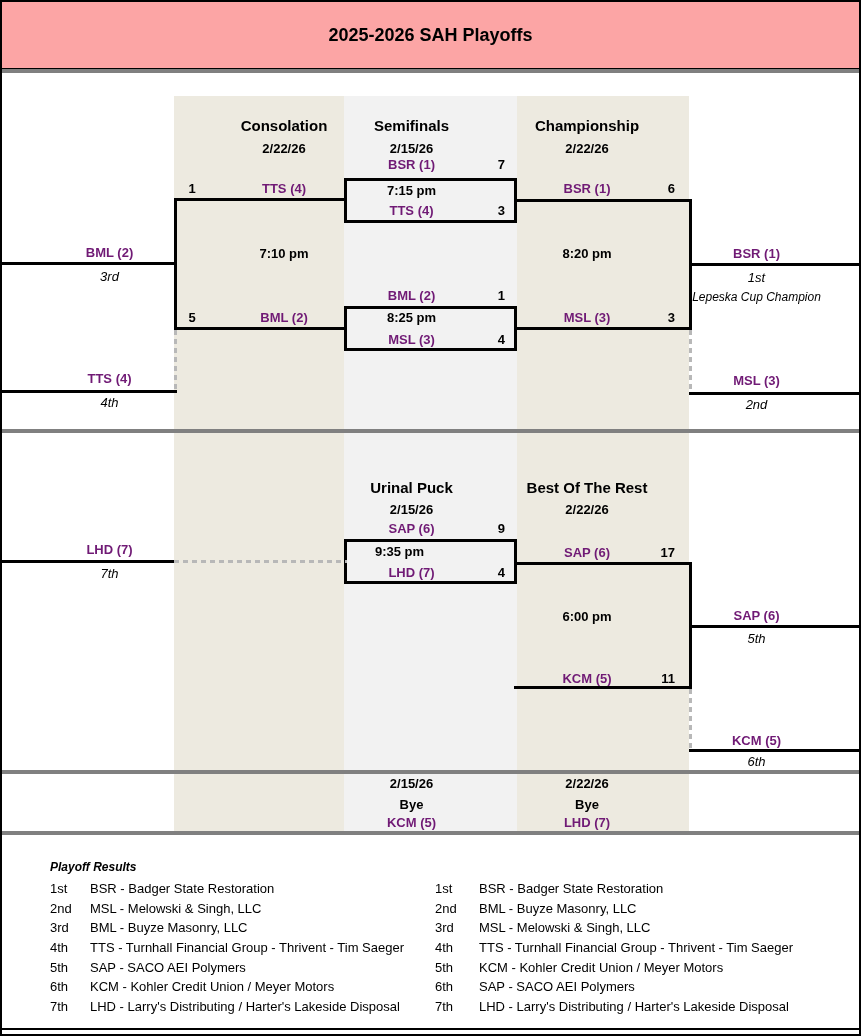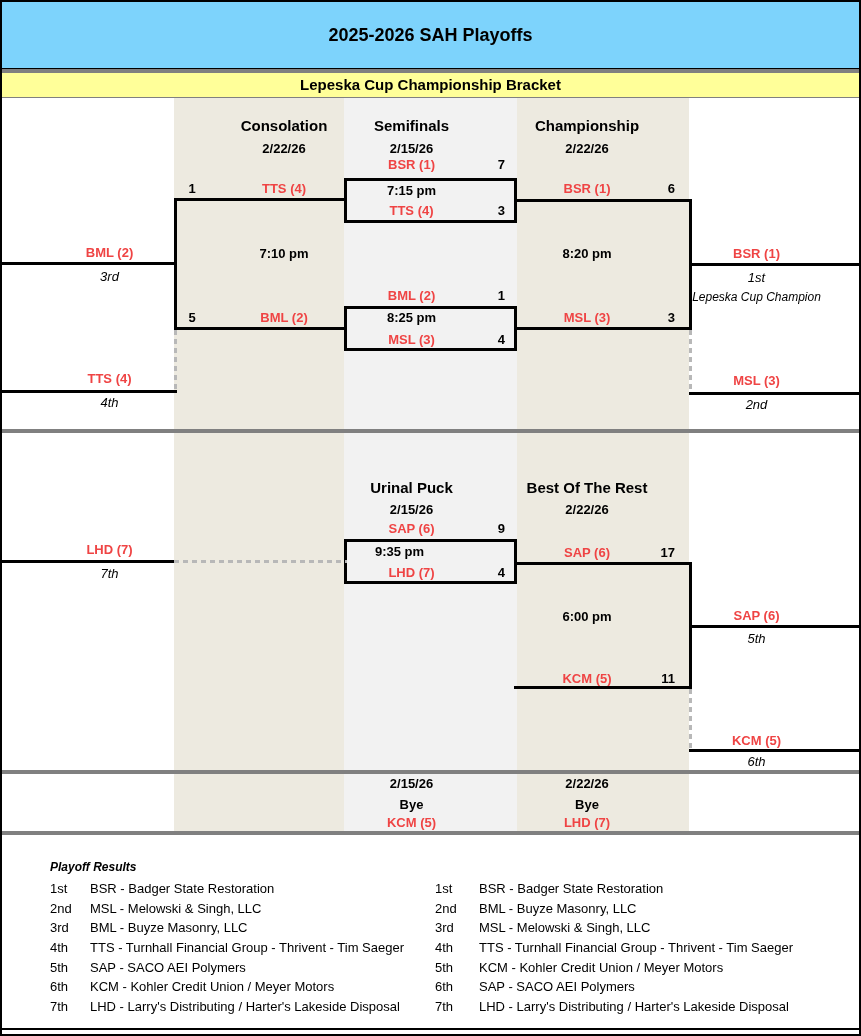--- a/index.html
+++ b/index.html
@@ -9,56 +9,55 @@
     box-sizing:border-box;
     border:2px solid #000;
     background:#fff;
     font-family:"Liberation Sans", sans-serif;
     color:#000;
     overflow:hidden;
   }
   .abs{position:absolute;}
   .txt{position:absolute;height:16px;line-height:16px;text-align:center;white-space:nowrap;font-size:13px;}
   .right{text-align:right;}
-  .team{color:#ef4444;font-weight:bold;}
+  .team{color:#701a75;font-weight:bold;}
   .score{font-weight:bold;}
   .time{font-weight:bold;}
   .place{font-style:italic;}
   .colhead{font-weight:bold;font-size:15px;}
   .coldate{font-weight:bold;}
   .banner{position:absolute;left:0;width:100%;height:24px;line-height:23px;text-align:center;
           background:#FFFF99;font-weight:bold;font-size:15px;border-bottom:1px solid #808080;}
   .colband{position:absolute;top:94px;height:738px;}
   .beige{background:#EDEAE0;}
   .lgray{background:#F2F2F2;}
   .hline{position:absolute;height:3px;background:#000;}
   .vline{position:absolute;width:3px;background:#000;}
   .gsep{position:absolute;left:0;width:100%;height:4px;background:#808080;}
   .gamebox{position:absolute;width:173px;height:45px;box-sizing:border-box;border:3px solid #000;}
   .vdash{position:absolute;width:3px;background:repeating-linear-gradient(to bottom,#b8b8b8 0 5px,transparent 5px 9px);}
   .hdash{position:absolute;height:3px;background:repeating-linear-gradient(to right,#b8b8b8 0 5px,transparent 5px 9px);}
-  .header{position:absolute;left:0;top:0;width:100%;height:66px;background:#7dd3fc;
+  .header{position:absolute;left:0;top:0;width:100%;height:66px;background:#fca5a5;
           border-bottom:1px solid #000;text-align:center;line-height:66px;font-weight:bold;font-size:18px;}
   .restitle{position:absolute;height:18px;line-height:18px;font-weight:bold;font-size:12px;white-space:nowrap;font-style:italic;}
   .resrow{position:absolute;height:16px;line-height:16px;font-size:13px;white-space:nowrap;}
   .champsub{font-style:italic;font-size:12px;}
 </style>
 </head>
 <body>
 
 <div class="sheet">
 
   <div class="colband beige" style="left:172px;width:170px;"></div>
   <div class="colband lgray" style="left:342px;width:173px;"></div>
   <div class="colband beige" style="left:515px;width:172px;"></div>
 
   <div class="header">2025-2026 SAH Playoffs</div>
   <div class="gsep" style="top:67px;"></div>
 
-  <div class="banner" style="top:71px;">Lepeska Cup Championship Bracket</div>
 
   <div class="txt colhead" style="left:207px;width:150px;top:116px;">Consolation</div>
   <div class="txt coldate" style="left:207px;width:150px;top:139px;">2/22/26</div>
   <div class="txt colhead" style="left:342px;width:135px;top:116px;">Semifinals</div>
   <div class="txt coldate" style="left:342px;width:135px;top:139px;">2/15/26</div>
   <div class="txt colhead" style="left:515px;width:140px;top:116px;">Championship</div>
   <div class="txt coldate" style="left:515px;width:140px;top:139px;">2/22/26</div>
 
   <div class="txt team" style="left:342px;width:135px;top:155px;">BSR (1)</div>
   <div class="txt score right" style="left:478px;width:25px;top:155px;">7</div>

